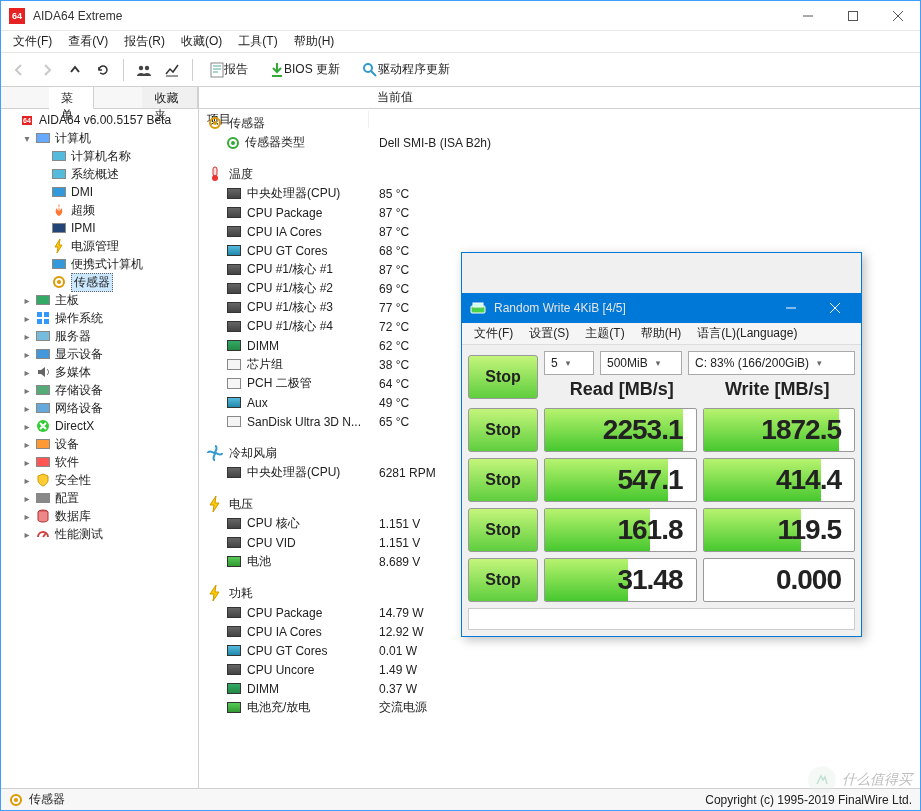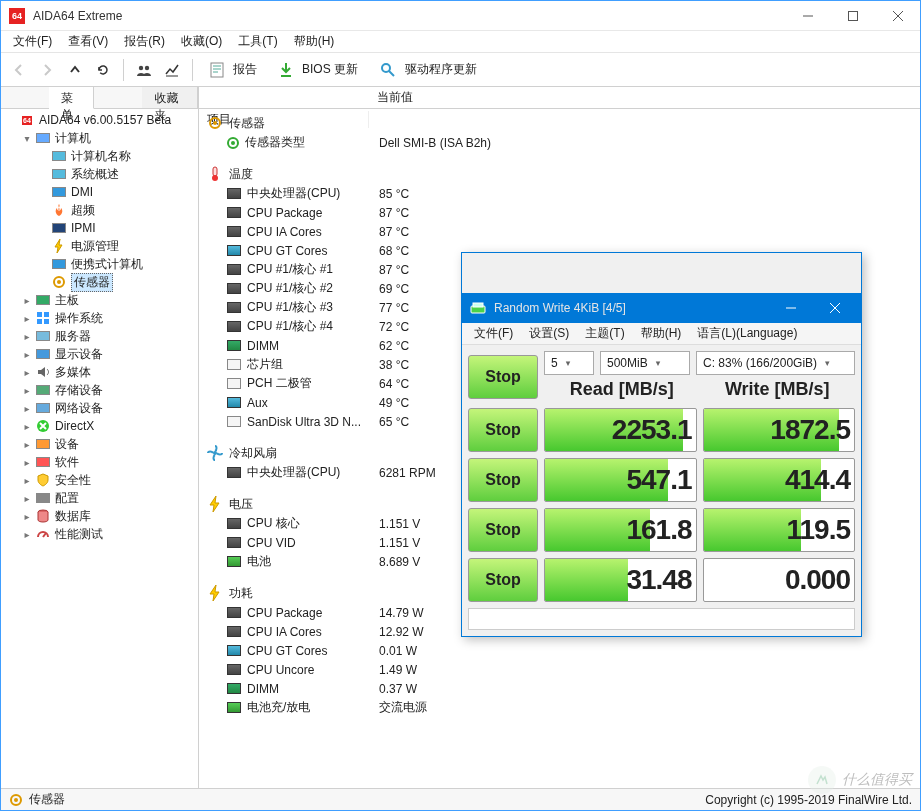--- a/index.html
+++ b/index.html
@@ -12,21 +12,21 @@
   .titlebar .spacer { flex:1; }
   .wbtn { width:45px; height:30px; display:flex; align-items:center; justify-content:center; color:#555;}
   
   .menubar { height:22px; display:flex; align-items:center; padding:0 4px; border-bottom:1px solid #e5e5e5;}
   .menubar .m { padding:2px 8px; cursor:default; }
   
   .toolbar { height:34px; display:flex; align-items:center; border-bottom:1px solid #d0d0d0; padding:0 6px; gap:4px;}
   .tbtn { width:24px; height:24px; display:flex; align-items:center; justify-content:center; color:#333; border:1px solid transparent; border-radius:2px;}
   .tbtn.dis { color:#c9c9c9;}
   .tsep { width:1px; height:22px; background:#d0d0d0; margin:0 4px;}
-  .tbtn-lbl { display:flex; align-items:center; gap:9px; height:26px; padding:0 8px; border:1px solid transparent; border-radius:2px;}
+  .tbtn-lbl { display:flex; align-items:center; gap:0; height:26px; padding:0 8px; border:1px solid transparent; border-radius:2px;}
   
   .body-row { flex:1; display:flex; min-height:0;}
   .sidebar { width:198px; border-right:1px solid #d0d0d0; display:flex; flex-direction:column; min-height:0;}
   .tabstrip { height:22px; display:flex; border-bottom:1px solid #d0d0d0; background:#f7f7f7;}
   .tab { padding:3px 12px; border-right:1px solid #d0d0d0; background:#f0f0f0; cursor:default;margin-left:48px;}
   .tab.active { background:#fff; border-bottom:1px solid #fff; margin-bottom:-1px;}
   .tree { flex:1; overflow:auto; padding:2px 0 4px 2px;}
   .tree-row { display:flex; align-items:center; height:18px; white-space:nowrap;}
   .exp { width:12px; height:12px; display:inline-flex; align-items:center; justify-content:center; color:#777; font-size:10px; margin-right:2px;}
   .ti { width:16px; height:16px; margin-right:4px; display:inline-flex; align-items:center; justify-content:center; font-size:11px;}
@@ -64,21 +64,21 @@
   .cdm-menu{ height:22px; display:flex; align-items:center; padding:0 4px; background:#f5f5f5; border-bottom:1px solid #ddd;}
   .cdm-menu .m{ padding:2px 8px;}
   .cdm-body{ padding:6px; background:#f0f0f0;}
   .cdm-ctrls{ display:flex; gap:6px; align-items:center; margin-bottom:2px;}
   .stopbtn{ width:70px; height:44px; display:flex; align-items:center; justify-content:center; font-size:16px; font-weight:bold; color:#222; border:1px solid #999; border-radius:3px; background:linear-gradient(#c4f57a,#5fce3e);}
   .sel-box{ height:24px; border:1px solid #aaa; background:#fff; display:flex; align-items:center; padding:0 6px; gap:8px;}
   .sel-box .ar{color:#666;font-size:9px;}
   .hdrrow{ display:flex; align-items:center;}
   .hdrrow .hc{flex:1; text-align:center; font-size:18px; font-weight:bold; padding:2px 0;}
   .testrow{ display:flex; gap:6px; margin-top:6px; align-items:stretch;}
-  .valbox{ flex:1; height:44px; border:1px solid #999; background:#fff; border-radius:2px; position:relative; display:flex; align-items:center; justify-content:flex-end; padding-right:4px; font-size:28px; font-weight:800; letter-spacing:-1px; font-family:"Arial Black",Arial; overflow:hidden;}
+  .valbox{ flex:1; height:44px; border:1px solid #999; background:#fff; border-radius:2px; position:relative; display:flex; align-items:center; justify-content:flex-end; padding-right:13px; font-size:28px; font-weight:800; letter-spacing:-1px; font-family:"Arial Black",Arial; overflow:hidden;}
   .valbox .fill{ position:absolute; left:0; top:0; bottom:0; background:linear-gradient(#b7f36e,#47c82f);}
   .valbox span{position:relative;}
   .cdm-status{ margin-top:6px; height:22px; border:1px solid #ccc; background:#fff;}
   svg{display:block;}
 </style>
 </head>
 <body>
 
 <div class="window">
 
@@ -673,21 +673,21 @@
       <div class="cdm-ctrls">
         <div class="stopbtn">
             <span>Stop</span>
           </div>
         <div style="flex:1;display:flex;flex-direction:column;gap:2px;">
           <div style="display:flex;gap:6px;">
             <div class="sel-box" style="width:50px">
                 <span>5</span>
                 <span class="ar">▾</span>
               </div>
-            <div class="sel-box" style="width:90px">
+            <div class="sel-box" style="width:82px">
                 <span>500MiB</span>
                 <span class="ar">▾</span>
               </div>
             <div class="sel-box" style="flex:1">
                 <span>C: 83% (166/200GiB)</span>
                 <span class="ar">▾</span>
               </div>
           </div>
           <div class="hdrrow">
             <div class="hc">Read [MB/s]</div>

